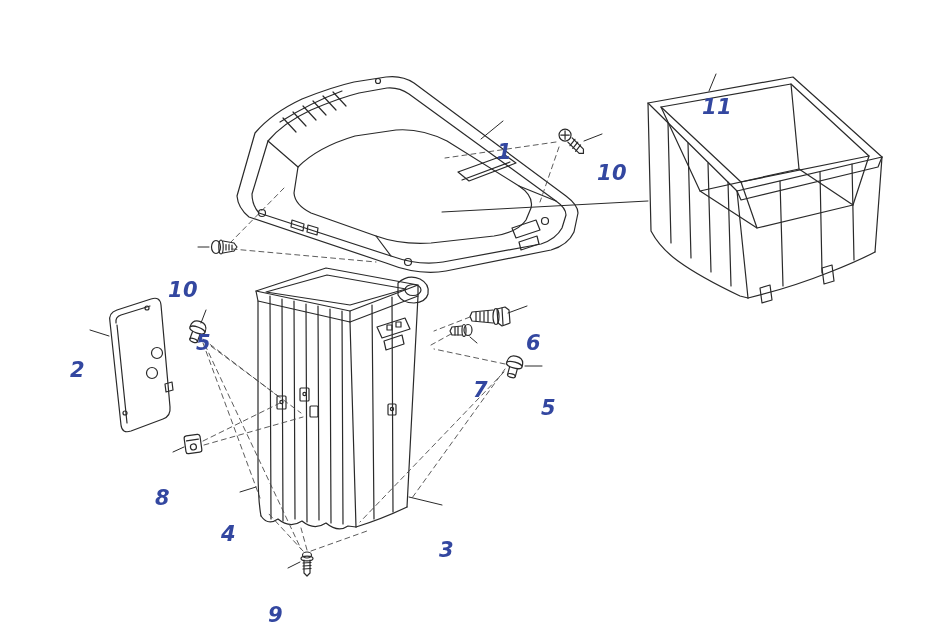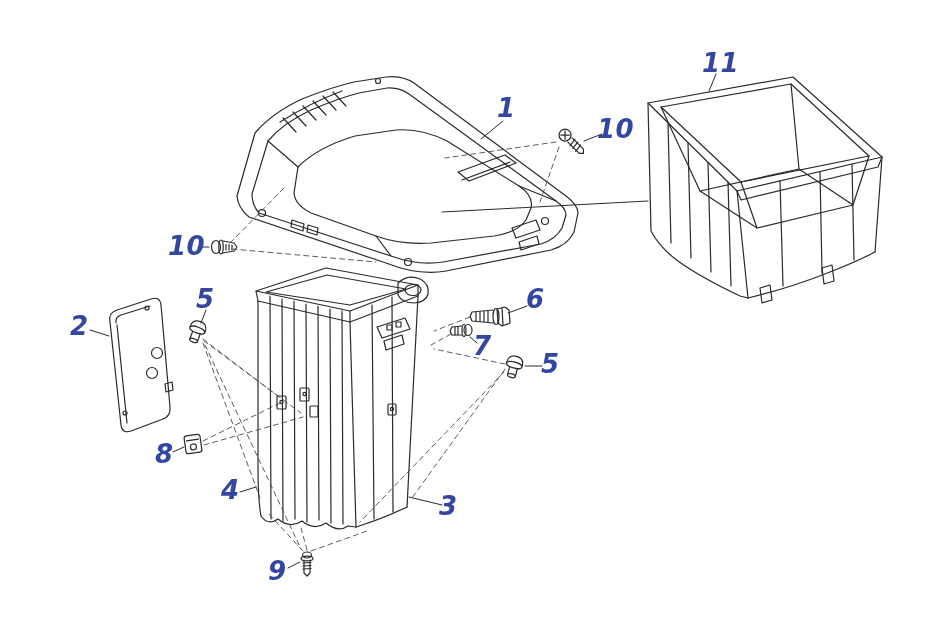--- a/index.html
+++ b/index.html
@@ -16,27 +16,28 @@
     overflow: hidden;
   }
   .stage svg {
     position: absolute;
     left: 0;
     top: 0;
   }
   .callout {
     position: absolute;
     color: #3347a0;
-    font-size: 26px;
+    font-size: 21px;
     font-weight: bold;
     font-style: italic;
     font-family: "DejaVu Sans", sans-serif;
     line-height: 1;
     user-select: none;
     letter-spacing: 0.5px;
+    margin-top: 47px;
   }
 </style>
 </head>
 <body>
 
 <div class="stage">
 
   <svg width="933" height="625" viewBox="0 0 933 625" fill="none" stroke="#2a2a2a" stroke-width="1.2" stroke-linecap="round" stroke-linejoin="round">
 
     <g>

